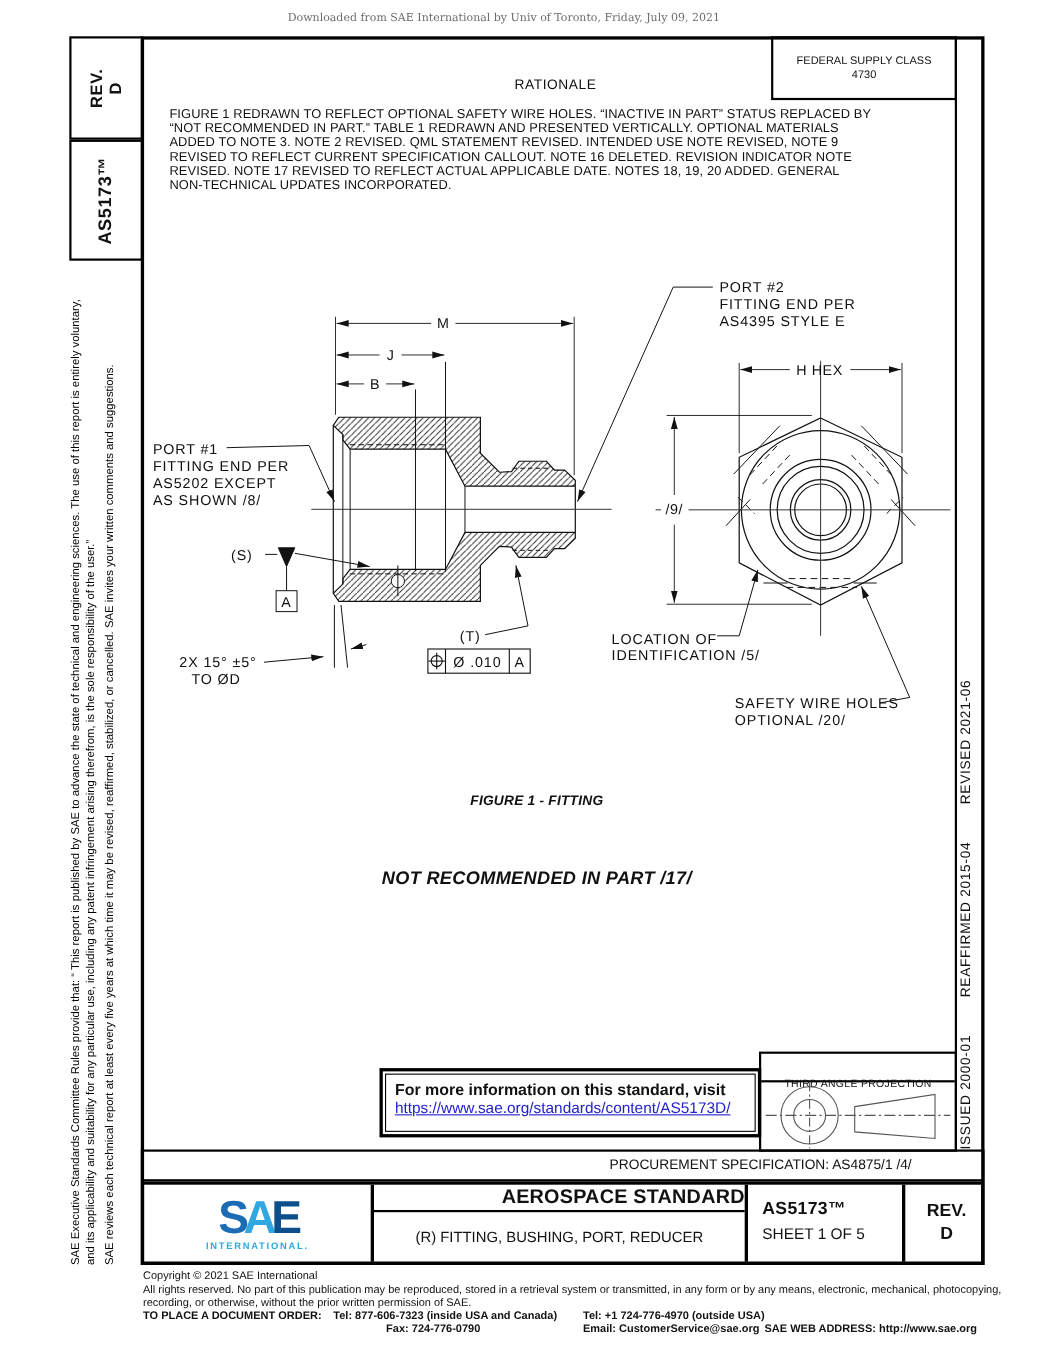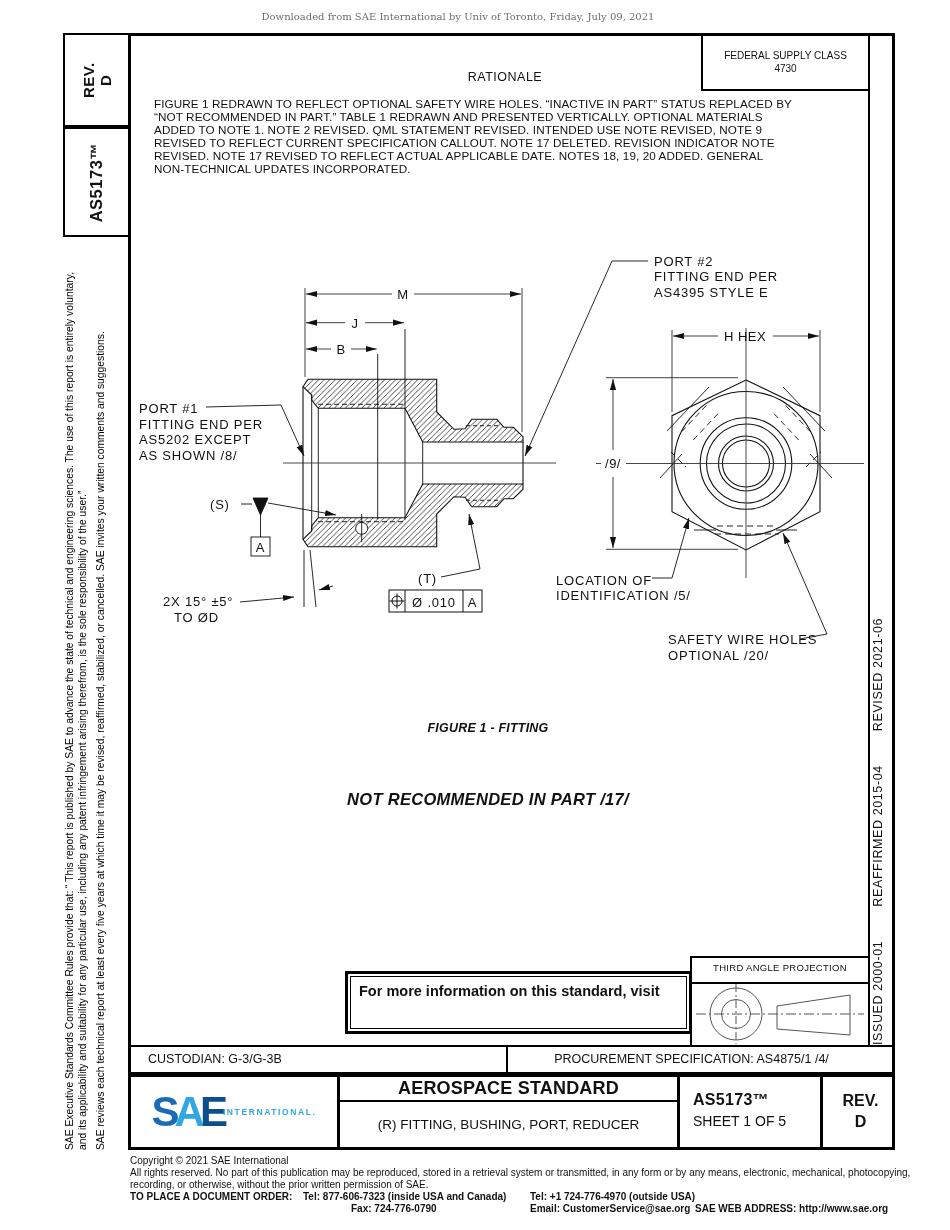--- a/index.html
+++ b/index.html
@@ -48,36 +48,36 @@
   
   .infobox{left:328px;top:971px;width:347px;height:63px;border:3px solid #000;
        outline:1px solid #000;outline-offset:-6px;box-sizing:border-box;
        padding:9px 0 0 11px;margin-left:17px;}
   .infobox .l1{font-weight:bold;font-size:14.5px;}
   .infobox a{font-size:14px;color:#2222CC;text-decoration:underline;}
 
   
   .proj{left:690px;top:956px;width:180px;height:91px;border:2px solid #000;box-sizing:border-box;}
   .proj .hdr{height:26px;border-bottom:2px solid #000;box-sizing:border-box;
-       text-align:center;font-size:9.5px;padding-top:4px;letter-spacing:.3px;}
+       text-align:center;font-size:9.5px;padding-top:22px;letter-spacing:.3px;}
 
   
   .cust-row{left:128px;top:1045px;width:767px;height:29px;border:2px solid #000;box-sizing:border-box;}
   .cust-cell{position:absolute;left:0;top:0;width:378px;height:100%;border-right:2px solid #000;box-sizing:border-box;
        font-size:12.5px;padding:5px 0 0 18px;}
   .proc-cell{position:absolute;left:360px;top:0;right:0;height:100%;text-align:center;font-size:12.5px;padding-top:5px;}
 
   
   .tblock{left:128px;top:1074px;width:767px;height:76px;border:3px solid #000;box-sizing:border-box;}
   .tb-col{position:absolute;top:0;height:100%;box-sizing:border-box;}
-  .tb-logo{left:0;width:209px;border-right:3px solid #000;display:flex;align-items:center;justify-content:center;flex-direction:row;}
+  .tb-logo{left:0;width:209px;border-right:3px solid #000;display:flex;align-items:center;justify-content:center;flex-direction:column;}
   .tb-center{left:209px;width:340px;border-right:3px solid #000;}
   .tb-num{left:549px;width:143px;border-right:3px solid #000;padding:14px 0 0 13px;}
   .tb-rev{left:692px;width:75px;text-align:center;padding-top:13px;}
-  .tb-center .hdr{height:23px;border-bottom:2px solid #000;text-align:center;
+  .tb-center .hdr{height:23px;border-bottom:2px solid #000;text-align:right;
        font-weight:bold;font-size:18px;line-height:22px;letter-spacing:.2px;}
   .tb-center .sub{text-align:center;font-size:13.5px;margin-top:15px;}
   .tb-num .n1{font-weight:bold;font-size:16px;letter-spacing:.3px;}
   .tb-num .n2{font-size:14px;margin-top:4px;}
   .tb-rev div{font-weight:bold;font-size:16px;line-height:21px;}
 
   
   .sae-word{font-weight:800;font-size:42px;line-height:40px;letter-spacing:-5px;
       font-family:"Liberation Sans",sans-serif;}
   .sae-word .s1{color:#1C6BB5;} .sae-word .s2{color:#2FA8E1;} .sae-word .s3{color:#0D4F8B;}
@@ -122,22 +122,22 @@
 
 <div class="abs thin fsc">
   <div>FEDERAL SUPPLY CLASS</div>
   <div>4730</div>
 </div>
 
 <div class="abs rationale-title">RATIONALE</div>
 <div class="abs rationale-body">
   <div>FIGURE 1 REDRAWN TO REFLECT OPTIONAL SAFETY WIRE HOLES. “INACTIVE IN PART” STATUS REPLACED BY</div>
   <div>“NOT RECOMMENDED IN PART.” TABLE 1 REDRAWN AND PRESENTED VERTICALLY. OPTIONAL MATERIALS</div>
-  <div>ADDED TO NOTE 1. NOTE 2 REVISED. QML STATEMENT REVISED. INTENDED USE NOTE REVISED, NOTE 9</div>
-  <div>REVISED TO REFLECT CURRENT SPECIFICATION CALLOUT. NOTE 17 DELETED. REVISION INDICATOR NOTE</div>
+  <div>ADDED TO NOTE 3. NOTE 2 REVISED. QML STATEMENT REVISED. INTENDED USE NOTE REVISED, NOTE 9</div>
+  <div>REVISED TO REFLECT CURRENT SPECIFICATION CALLOUT. NOTE 16 DELETED. REVISION INDICATOR NOTE</div>
   <div>REVISED. NOTE 17 REVISED TO REFLECT ACTUAL APPLICABLE DATE. NOTES 18, 19, 20 ADDED. GENERAL</div>
   <div>NON-TECHNICAL UPDATES INCORPORATED.</div>
 </div>
 
 <svg class="abs" style="left:0;top:0;pointer-events:none;" width="950" height="700" viewBox="0 0 950 700">
   <defs>
     <pattern id="hatch" patternUnits="userSpaceOnUse" width="5.5" height="5.5">
       <path d="M0,5.5 L5.5,0" stroke="#222" stroke-width="0.8"></path>
     </pattern>
     <marker id="arr" orient="auto" markerUnits="userSpaceOnUse" markerWidth="12" markerHeight="8" refX="11" refY="4" viewBox="0 0 12 8">
@@ -285,37 +285,37 @@
   <polyline points="800,639 827,634 783,533" fill="none" stroke="#111" stroke-width="0.9" marker-end="url(#arr)"></polyline>
   <text class="lbl" x="668" y="644">SAFETY WIRE HOLES</text>
   <text class="lbl" x="668" y="659.5">OPTIONAL  /20/</text>
 </svg>
 
 <div class="abs fig-caption">FIGURE 1 - FITTING</div>
 <div class="abs status-note">NOT RECOMMENDED IN PART /17/</div>
 
 <div class="abs infobox">
   <div class="l1">For more information on this standard, visit</div>
+  <a href="#">https://www.sae.org/standards/content/AS5173D/</a>
 </div>
 
 <div class="abs proj">
   <div class="hdr">THIRD ANGLE PROJECTION</div>
   <svg width="176" height="60" viewBox="0 0 176 60">
     <g stroke="#555" fill="none" stroke-width="1">
       <circle cx="44" cy="30" r="26"></circle>
       <circle cx="44" cy="30" r="14.5"></circle>
       <line x1="44" y1="0" x2="44" y2="60" stroke-dasharray="8,3,2,3"></line>
       <polygon points="85,22 158,11 158,51 85,45"></polygon>
       <line x1="4" y1="30" x2="172" y2="30" stroke-dasharray="10,3,2,3"></line>
     </g>
   </svg>
 </div>
 
 <div class="abs cust-row">
-  <div class="cust-cell">CUSTODIAN: G-3/G-3B</div>
   <div class="proc-cell">PROCUREMENT SPECIFICATION: AS4875/1 /4/</div>
 </div>
 
 <div class="abs tblock">
   <div class="tb-col tb-logo">
     <div class="sae-word"><span class="s1">S</span><span class="s2">A</span><span class="s3">E</span></div>
     <div class="sae-sub">INTERNATIONAL.</div>
   </div>
   <div class="tb-col tb-center">
     <div class="hdr">AEROSPACE STANDARD</div>

